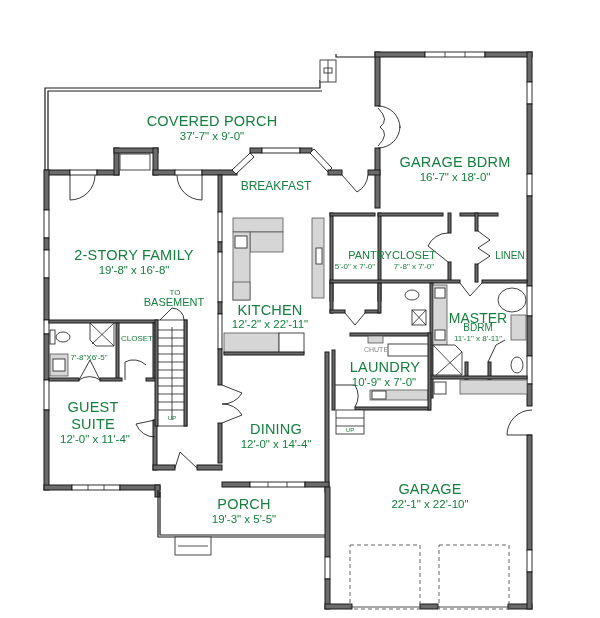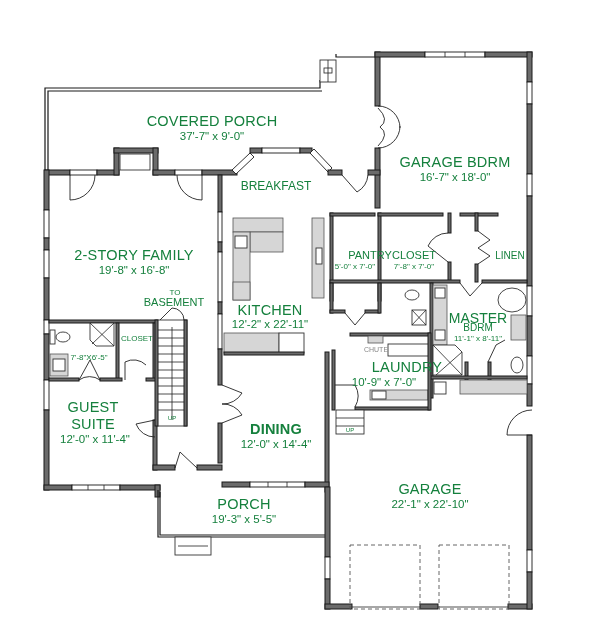--- a/index.html
+++ b/index.html
@@ -325,28 +325,28 @@
 
 <div class="lbl tiny" style="left:137px;top:335px;">CLOSET</div>
 <div class="lbl tiny" style="left:89px;top:354px;">7'-8"X6'-5"</div>
 
 <div class="lbl small" style="left:478px;top:311px;font-size:14px;">MASTER</div>
 <div class="lbl small" style="left:478px;top:323px;font-size:10px;">BDRM</div>
 <div class="lbl tiny" style="left:478px;top:335px;">11'-1" x 8'-11"</div>
 
 <div class="lbl tiny" style="left:376px;top:346px;color:#888;font-size:7px;">CHUTE</div>
 
-<div class="lbl name" style="left:385px;top:360px;padding-left:44px;">LAUNDRY</div>
+<div class="lbl name" style="left:385px;top:360px;">LAUNDRY</div>
 <div class="lbl dim" style="left:384px;top:377px;">10'-9" x 7'-0"</div>
 
 <div class="lbl name" style="left:93px;top:400px;">GUEST</div>
 <div class="lbl name" style="left:93px;top:417px;">SUITE</div>
 <div class="lbl dim" style="left:95px;top:434px;">12'-0" x 11'-4"</div>
 
-<div class="lbl name" style="left:276px;top:422px;font-weight:bold;">DINING</div>
+<div class="lbl name" style="left:276px;top:422px;">DINING</div>
 <div class="lbl dim" style="left:276px;top:439px;">12'-0" x 14'-4"</div>
 
 <div class="lbl name" style="left:430px;top:482px;">GARAGE</div>
 <div class="lbl dim" style="left:430px;top:499px;">22'-1" x 22'-10"</div>
 
 <div class="lbl name" style="left:244px;top:497px;">PORCH</div>
 <div class="lbl dim" style="left:244px;top:514px;">19'-3" x 5'-5"</div>
 
 <div class="lbl tiny" style="left:172px;top:415px;font-size:6px;">UP</div>
 <div class="lbl tiny" style="left:350px;top:427px;font-size:6px;">UP</div>

